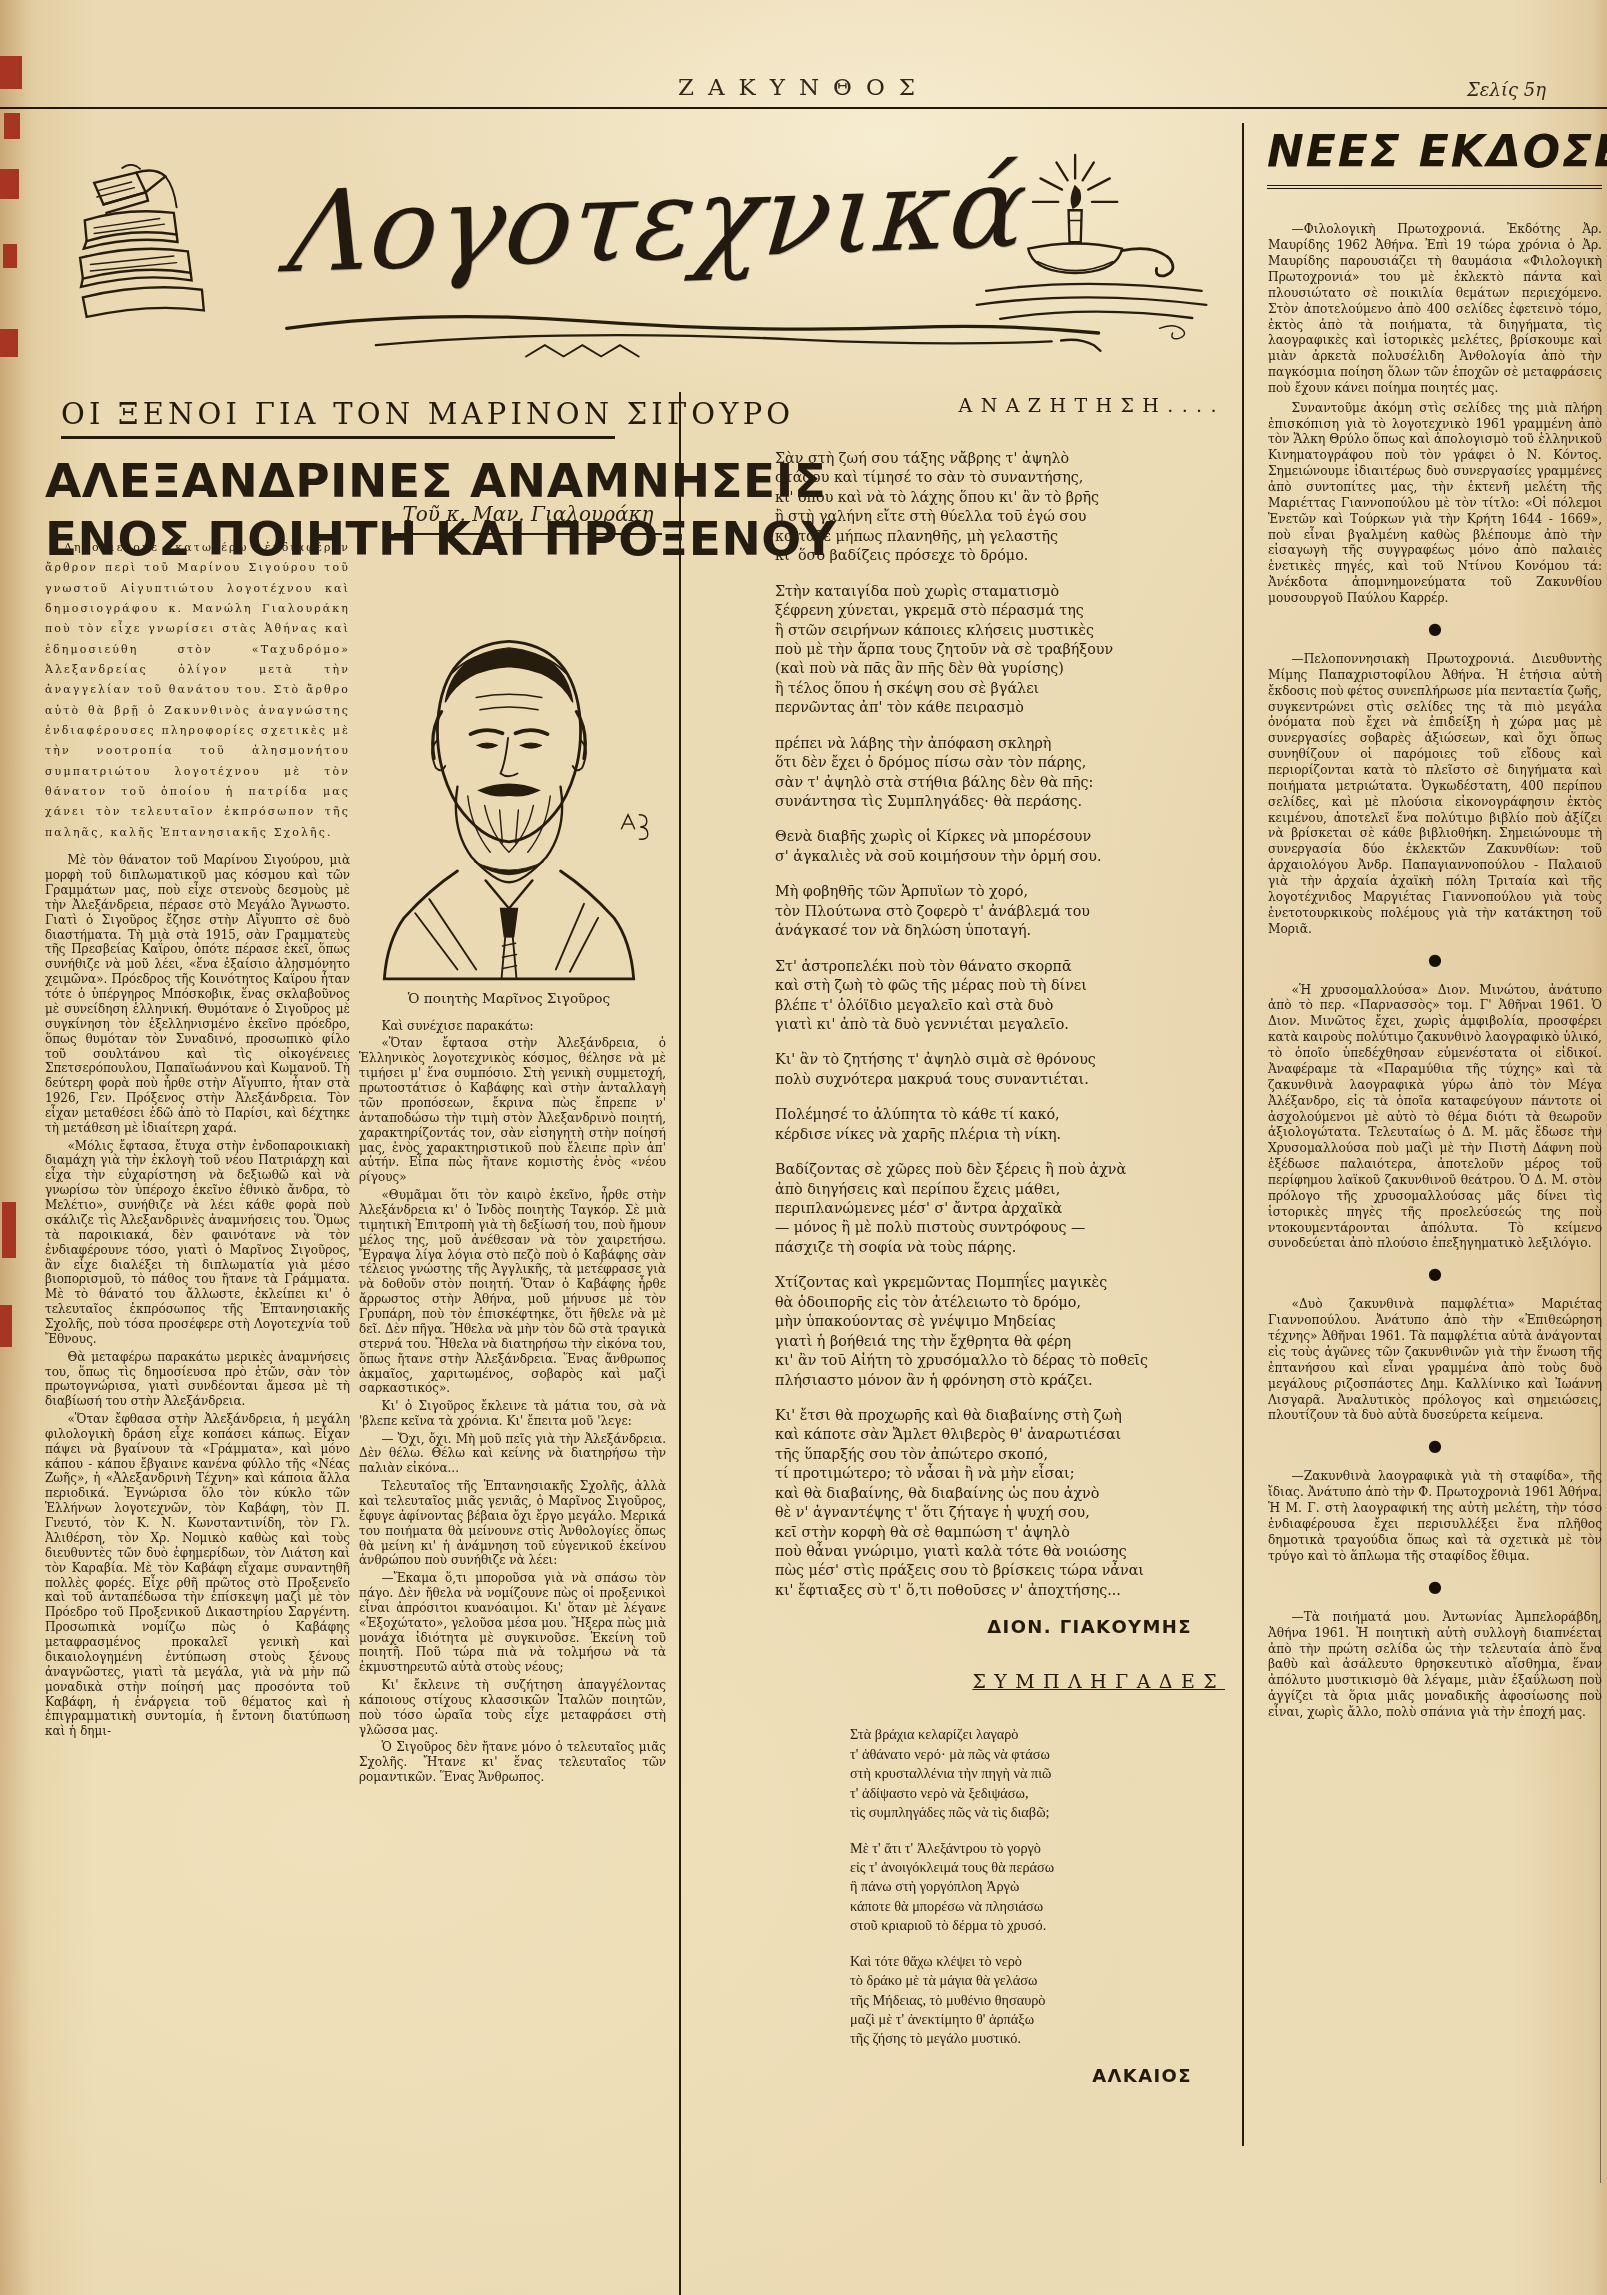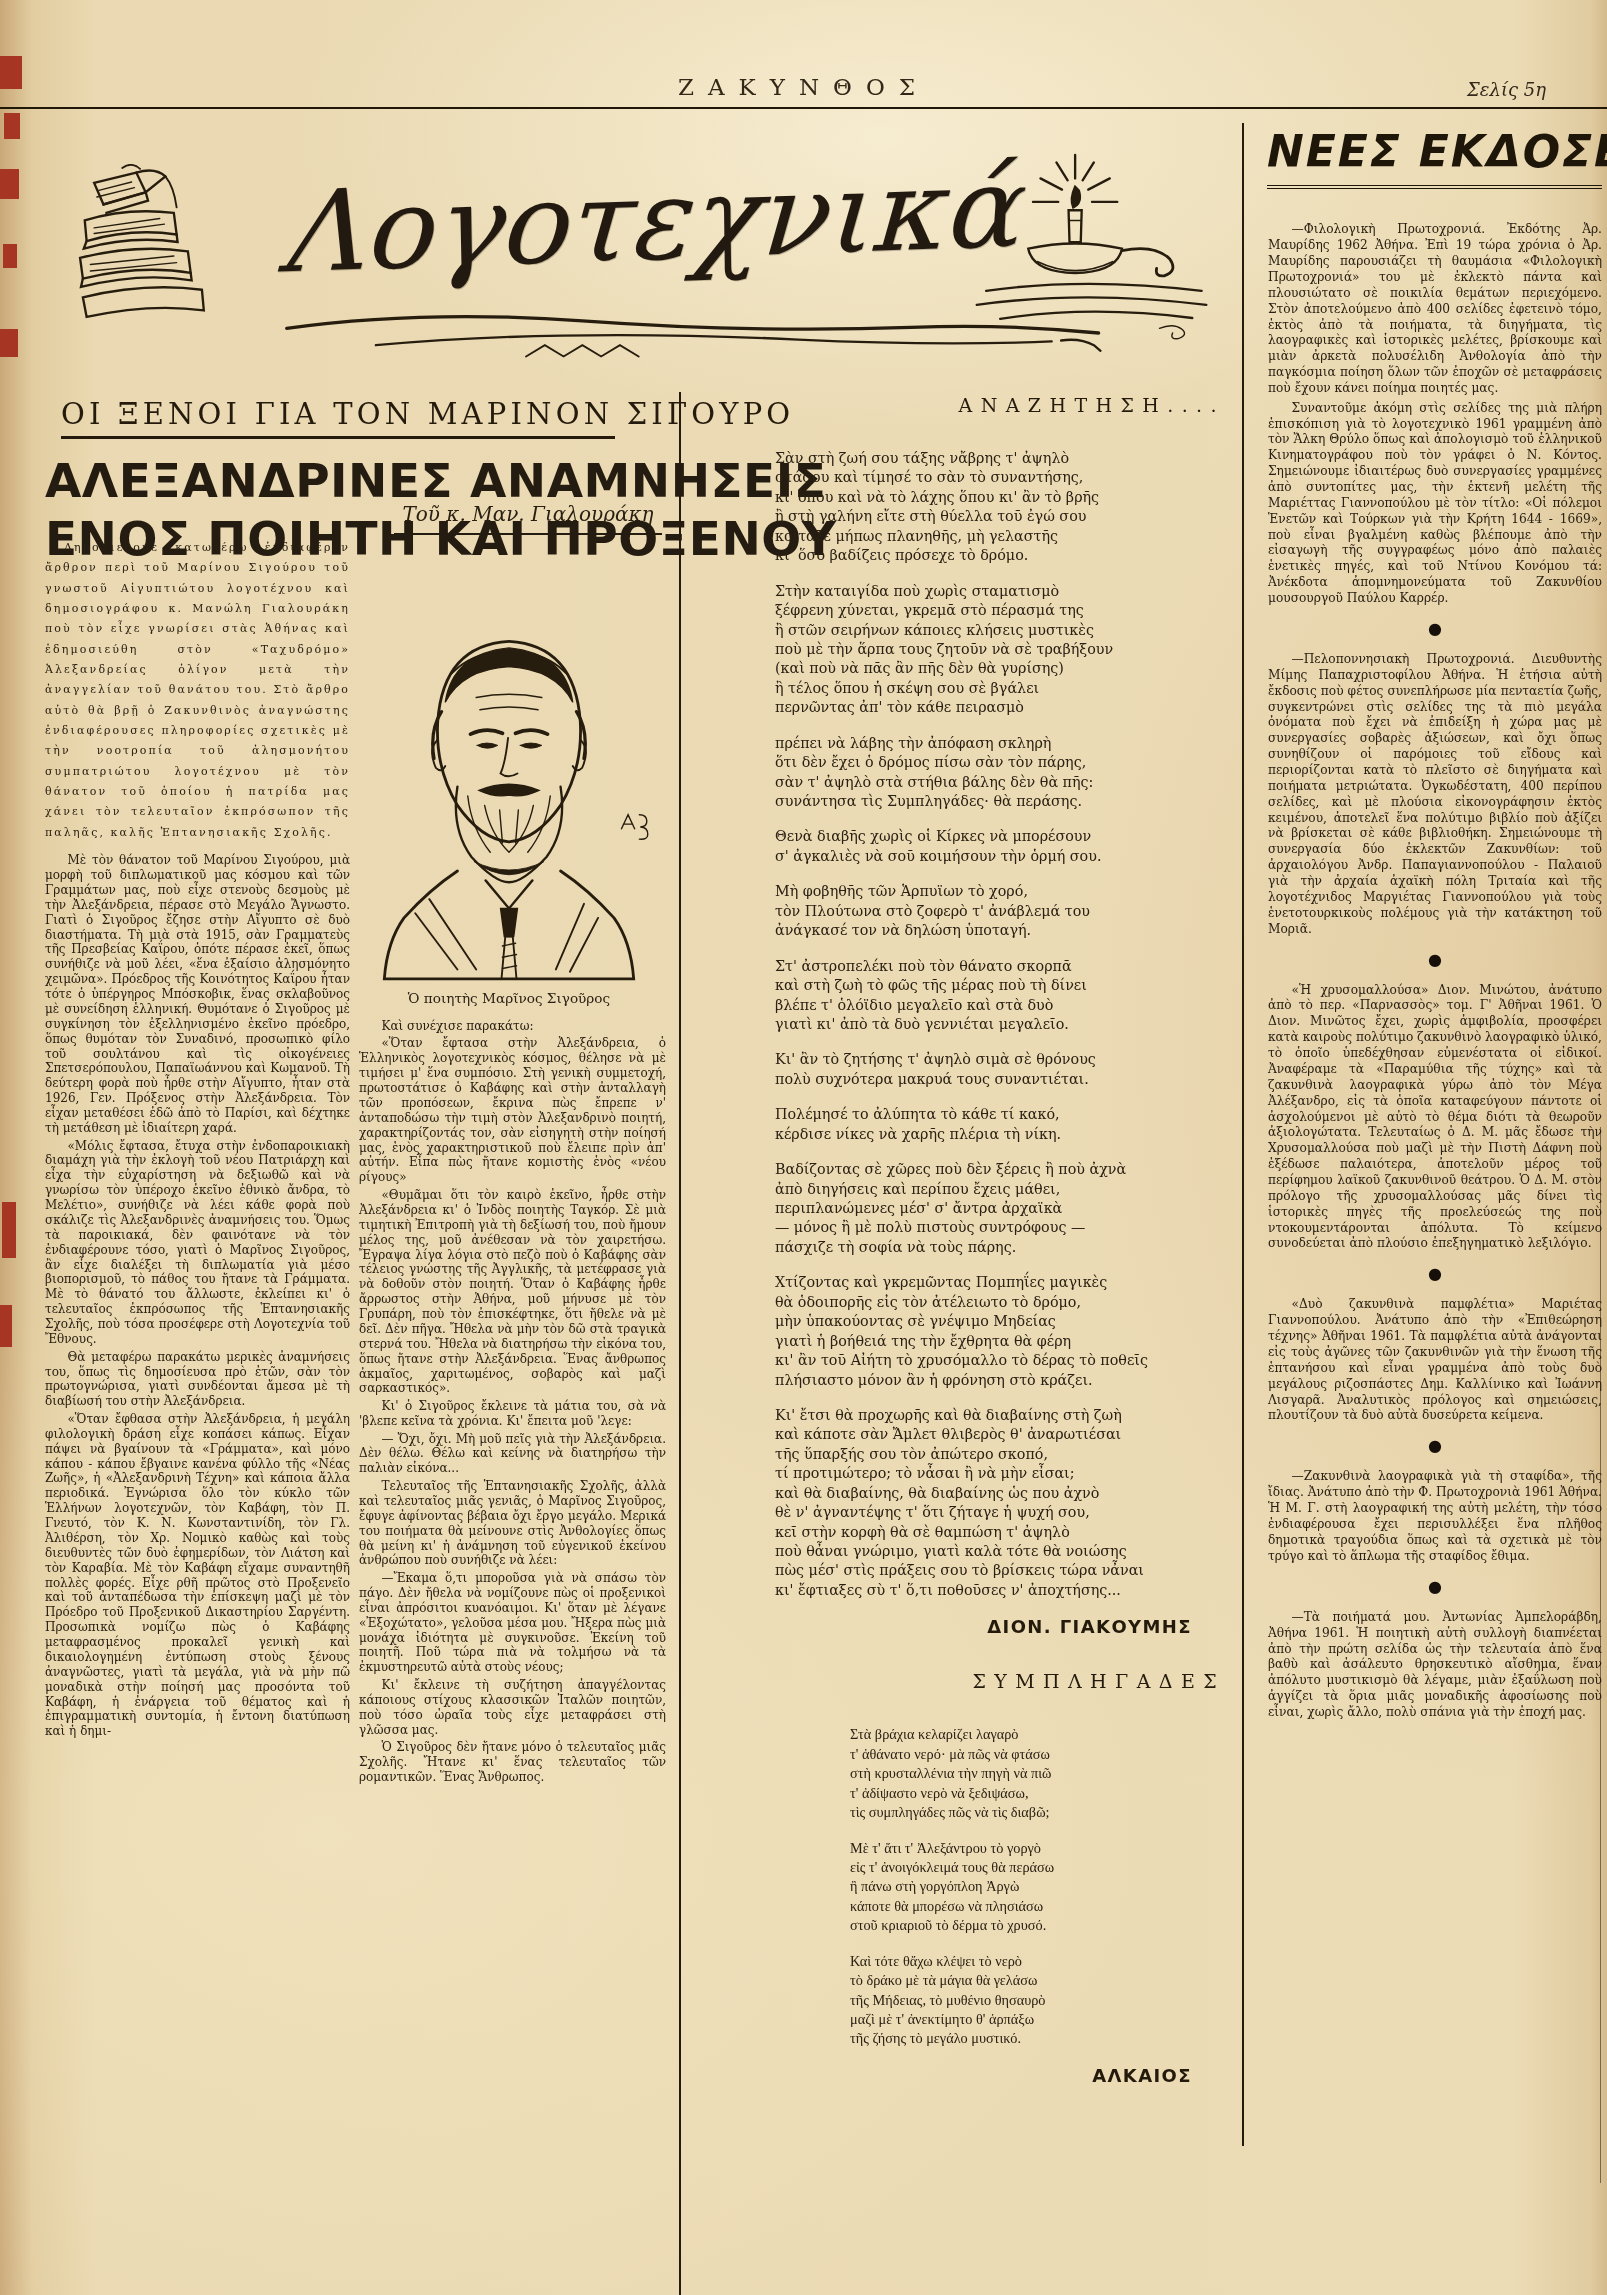--- a/index.html
+++ b/index.html
@@ -44,21 +44,21 @@
   #portrait-caption{text-align:center;font-size:13.6px;margin:1.9px 0 12.2px 0;color:#2a2014;}
   
   #poemcol{top:394px;left:695px;width:530px;}
   .poem-title{text-align:right;font-size:19px;letter-spacing:8.4px;color:#241b0d;margin-bottom:33px;white-space:nowrap;}
   .stanza{margin:0 0 16px 0;}
   .poem-line{font-size:14.3px;line-height:1.36;color:#2a2013;white-space:nowrap;}
   #poem1 .poem-line{margin-left:80px;}
   #poem2 .poem-line{margin-left:155px;font-family:Liberation Serif, serif;}
   .poem-sig{font-family:"DejaVu Sans",sans-serif;font-weight:700;font-size:18px;letter-spacing:1.4px;
     text-align:right;padding-right:33px;color:#231a0c;margin:6.6px 0 19px 0;}
-  #poem2-title{margin:33px 0 33px 0;}
+  #poem2-title{margin:33px 0 33px 0;text-decoration:underline;}
   
   #reviews{top:126px;left:1254px;width:348px;}
   #reviews-heading{font-family:"DejaVu Sans",sans-serif;font-weight:700;font-style:italic;
     font-size:44px;letter-spacing:1.9px;color:#1f160a;white-space:nowrap;
     border-bottom:4.2px double #1f160a;padding-bottom:8.4px;margin:0 0 33px 13px;}
   #reviews-body{padding-left:14px;text-align:justify;font-size:12.2px;line-height:1.3;color:#2a2013;}
   .review-para{margin:0 0 3.8px 0;text-indent:23.5px;}
   .bullet-sep{text-align:center;font-size:16px;margin:12.2px 0;color:#17100a;}
   
   svg .ink{stroke:#271d0e;fill:none;stroke-linecap:round;}

